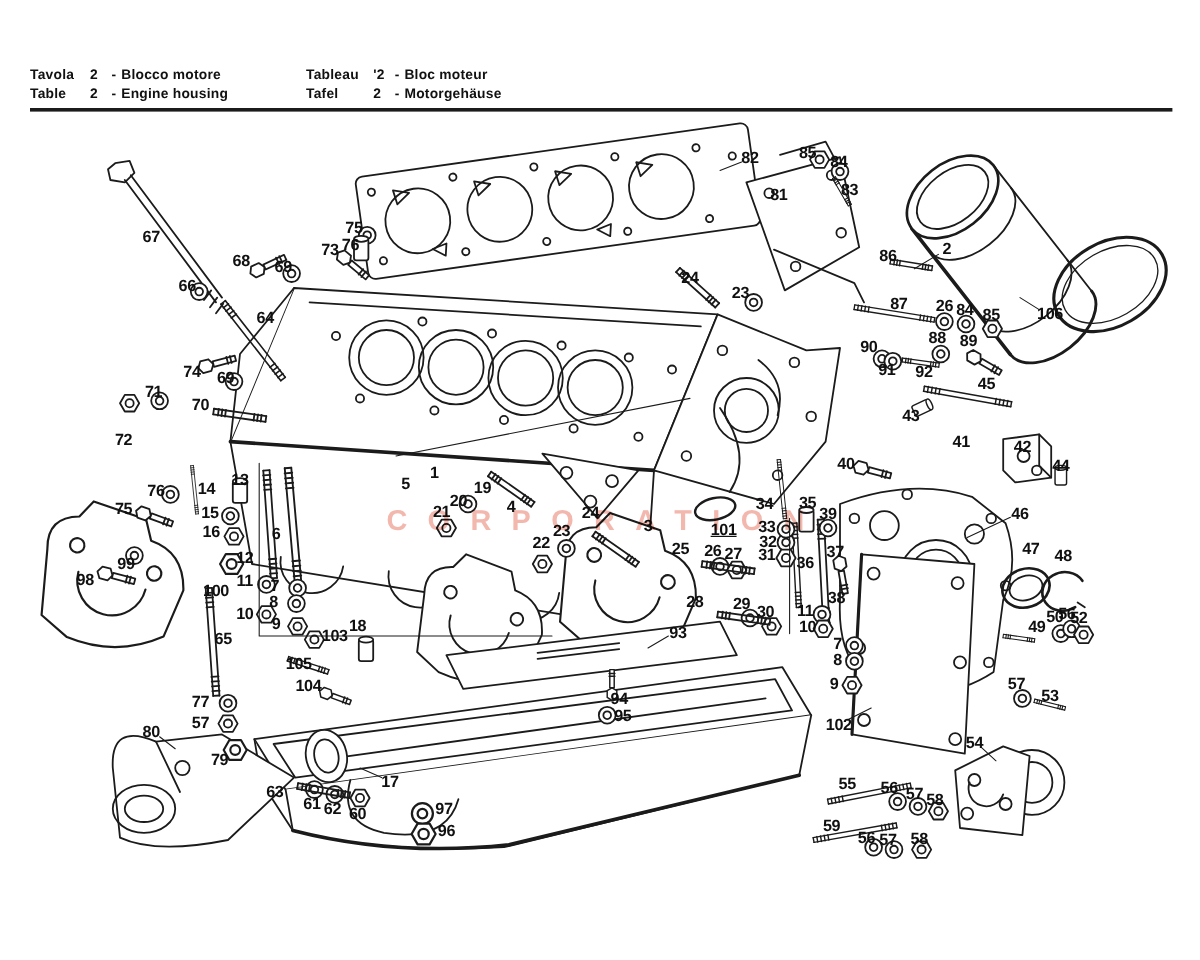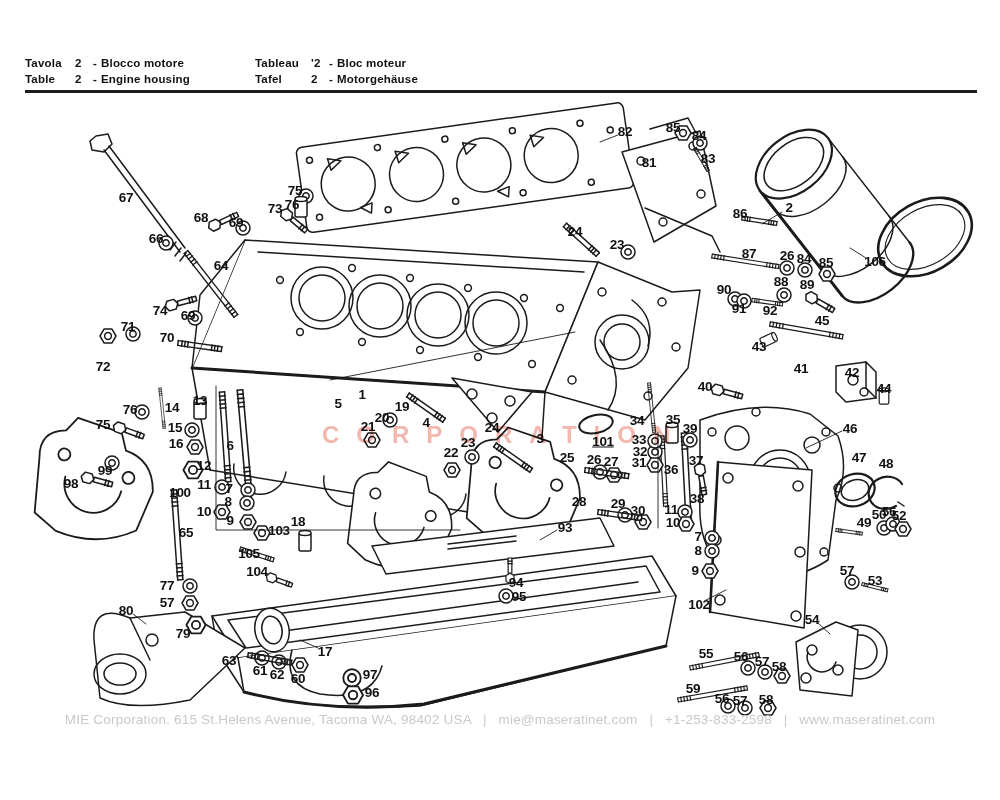--- a/index.html
+++ b/index.html
@@ -580,14 +580,13 @@
       <span class="callout" style="left: 762px; top: 661px;">57</span>
       <span class="callout" style="left: 779px; top: 666px;">58</span>
       <span class="callout" style="left: 693px; top: 688px;">59</span>
       <span class="callout" style="left: 722px; top: 698px;">56</span>
       <span class="callout" style="left: 740px; top: 700px;">57</span>
       <span class="callout" style="left: 766px; top: 699px;">58</span>
     </div>
 
   <div class="wm wm-sub" style="color: rgb(242, 179, 169);">CORPORATION</div>
 
-  <div class="footer">MIE Corporation. 615 St.Helens Avenue, Tacoma WA, 98402 USA   |   mie@maseratinet.com   |   +1-253-833-2598   |   www.maseratinet.com</div>
 </div>
 
 </body></html>

